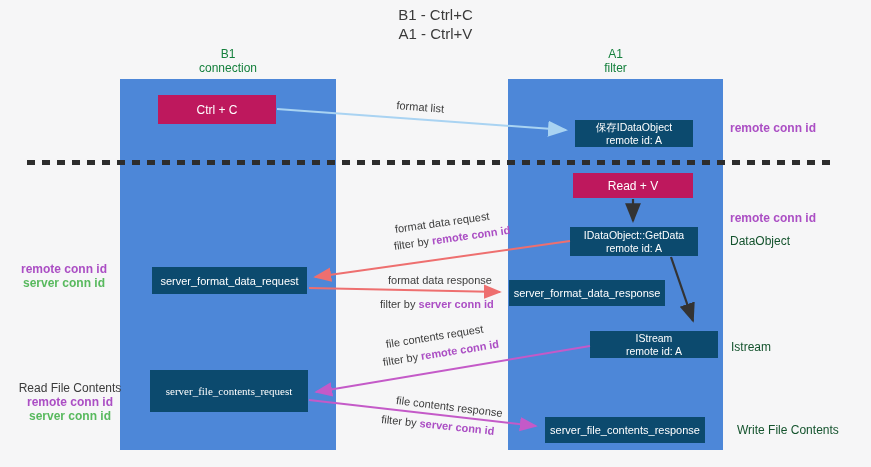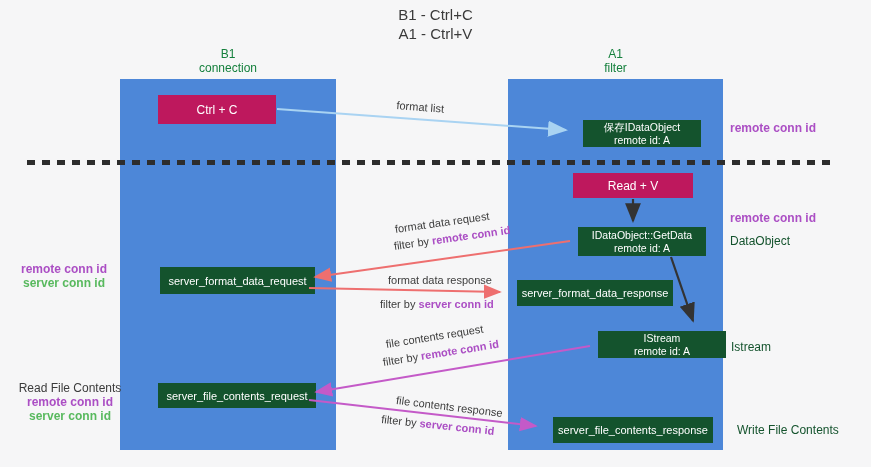--- a/index.html
+++ b/index.html
@@ -33,32 +33,32 @@
   .lane.right{left:508px;width:215px;}
   .dashed-sep{
     position:absolute;left:27px;top:160px;width:805px;height:5px;
     background:repeating-linear-gradient(90deg,#2d2d2d 0 8px,transparent 8px 15px);
   }
   .box{
     position:absolute;display:flex;flex-direction:column;
     align-items:center;justify-content:center;
     color:#fff;text-align:center;
   }
-  .box.orange{background:#14532d;margin-left:8px;}
+  .box.orange{background:#0c4a6e;}
   .box.green{background:#be185d;font-size:12px;}
   .box .l1,.box .l2{line-height:12.5px;font-size:10.5px;}
   .box.single{font-size:11px;text-align:center;}
   .b-ctrl-c{left:158px;top:95px;width:118px;height:29px;}
   .b-ctrl-v{left:573px;top:173px;width:120px;height:25px;}
   .b-save{left:575px;top:120px;width:118px;height:27px;}
   .b-getdata{left:570px;top:227px;width:128px;height:29px;}
   .b-istream{left:590px;top:331px;width:128px;height:27px;}
   .b-fmt-req{left:152px;top:267px;width:155px;height:27px;}
   .b-fmt-res{left:509px;top:280px;width:156px;height:26px;}
-  .b-file-req{left:150px;top:383px;width:158px;height:25px;}
+  .b-file-req{left:150px;top:370px;width:158px;height:42px;font-family:Liberation Serif, serif;}
   .b-file-res{left:545px;top:417px;width:160px;height:26px;}
   .side-label{position:absolute;font-size:12px;color:#14532d;white-space:nowrap;}
   .purple{color:#ab4ec4;font-weight:bold;}
   .green-txt{color:#58b95e;font-weight:bold;}
   .left-group{position:absolute;text-align:center;font-size:12px;line-height:14px;}
   .lg1{left:8px;top:262px;width:112px;}
   .lg2{left:12px;top:381px;width:116px;}
   .flow-label{
     position:absolute;font-size:11px;color:#3d3d3d;white-space:nowrap;
     transform-origin:left top;

